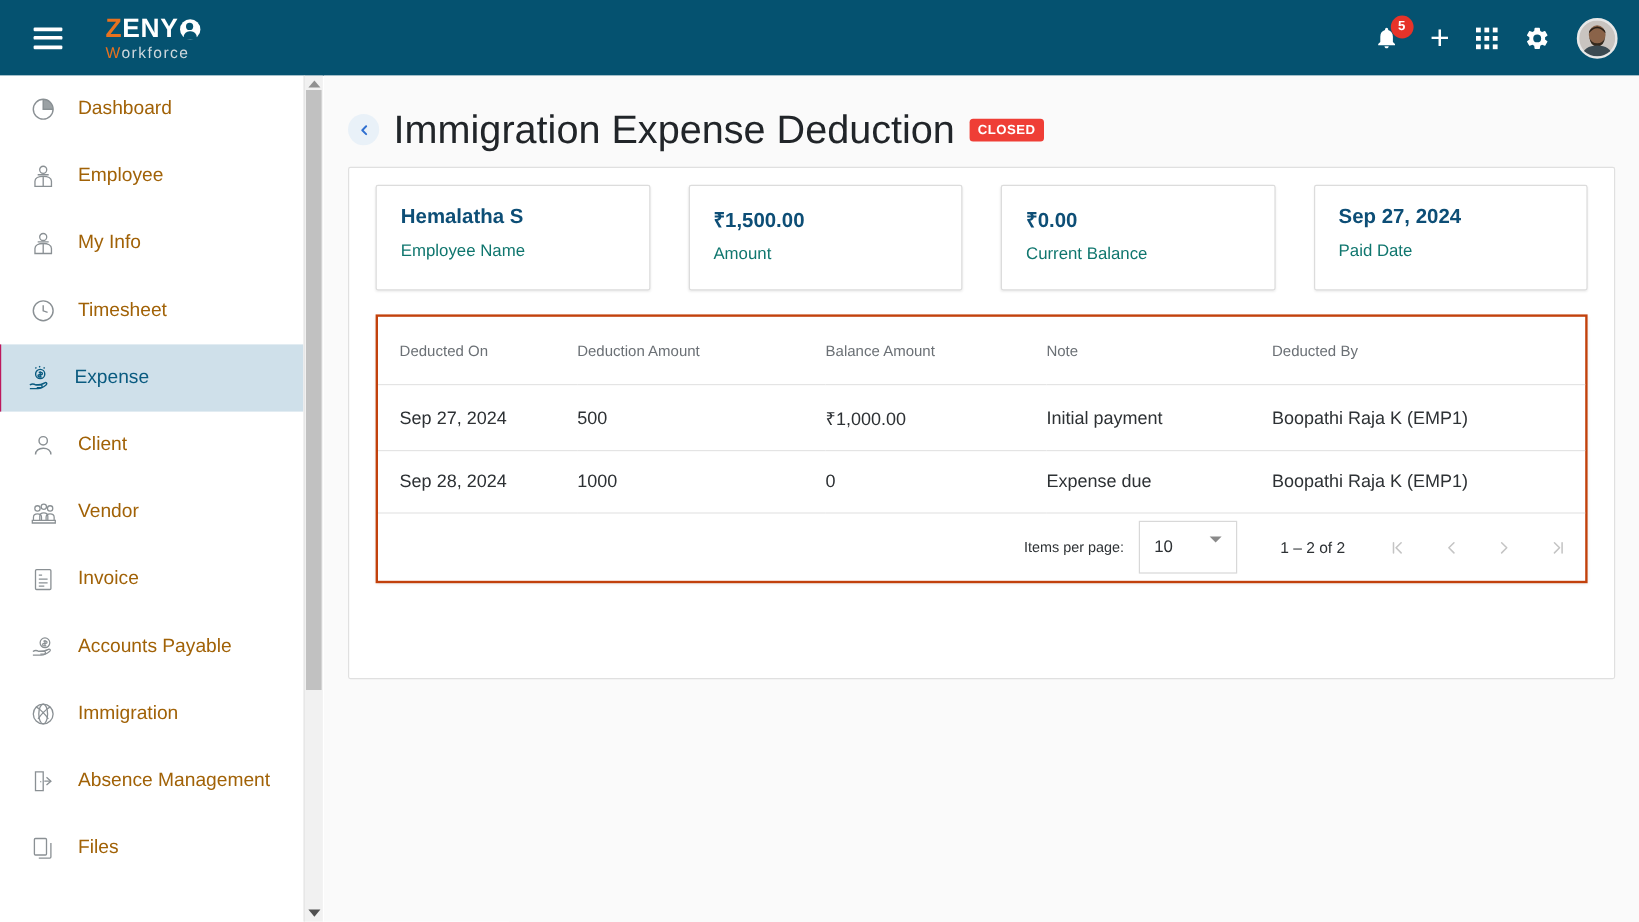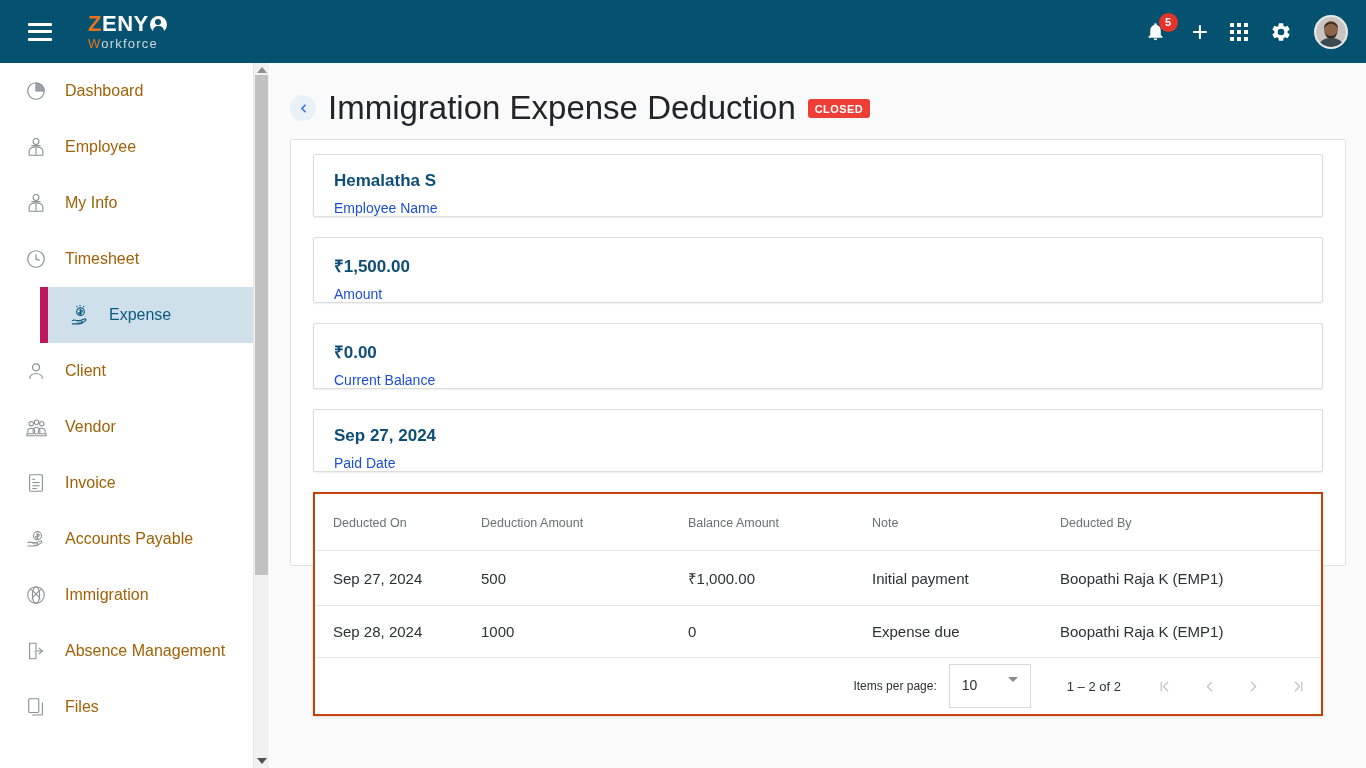--- a/index.html
+++ b/index.html
@@ -81,23 +81,22 @@
     padding-left: 19px; cursor: pointer;
     border-left: 4px solid transparent;
     color: #a16207; font-size: 16px;
   }
   .nav-item .nicon {
     width: 26px; height: 26px; margin-right: 16px;
     display: flex; align-items: center; justify-content: center;
     color: #8a9094; flex: 0 0 26px;
   }
   .nav-item.active {
-    background: #cfe0ea; border-left: 8px solid #be185d;
+    background: #cfe0ea; border-left: 1px solid #be185d;
     color: #0a5b80;
-    margin-left: 40px;
   }
   .nav-item.active .nicon { color: #0a5b80; }
 
   
   .sb-track {
     position: absolute; top: 63px; left: 253px;
     width: 16px; height: 705px; background: #f1f1f1;
     border-left: 1px solid #e4e4e4;
   }
   .sb-thumb {
@@ -132,29 +131,29 @@
     font-size: 11px; font-weight: 700; letter-spacing: .4px;
     padding: 4px 7px 3px; border-radius: 3px;
   }
 
   .card {
     position: absolute; top: 76px; left: 20px;
     width: 1056px; height: 427px;
     background: #ffffff; border: 1px solid #e0e0e0; border-radius: 2px;
   }
 
-  .stats { display: flex; gap: 20px; padding: 14px 22px 0 22px; flex-direction: column; }
+  .stats { display: flex; gap: 32px; padding: 14px 22px 0 22px; }
   .stat {
     flex: 1; height: 88px; background: #ffffff;
     border: 1px solid #dcdcdc; border-radius: 2px;
     padding: 16px 0 0 20px;
     box-shadow: 0 1px 2px rgba(0,0,0,.07);
   }
   .stat-value { font-size: 17px; font-weight: 700; color: #0d4e76; }
-  .stat-label { font-size: 14px; color: #1d4ed8; margin-top: 9px; }
+  .stat-label { font-size: 14px; color: #0f766e; margin-top: 9px; }
 
   .search-wrap { padding: 22px 0 0 22px; }
   .search-box {
     width: 300px; height: 40px; border: 1px solid #d6d6d6;
     background: #ffffff; display: flex; align-items: center;
     padding: 0 12px 0 14px;
   }
   .search-box input {
     flex: 1; border: none; outline: none; font-size: 14px;
     color: #3c4043; font-family: "Liberation Sans", sans-serif; background: transparent;

